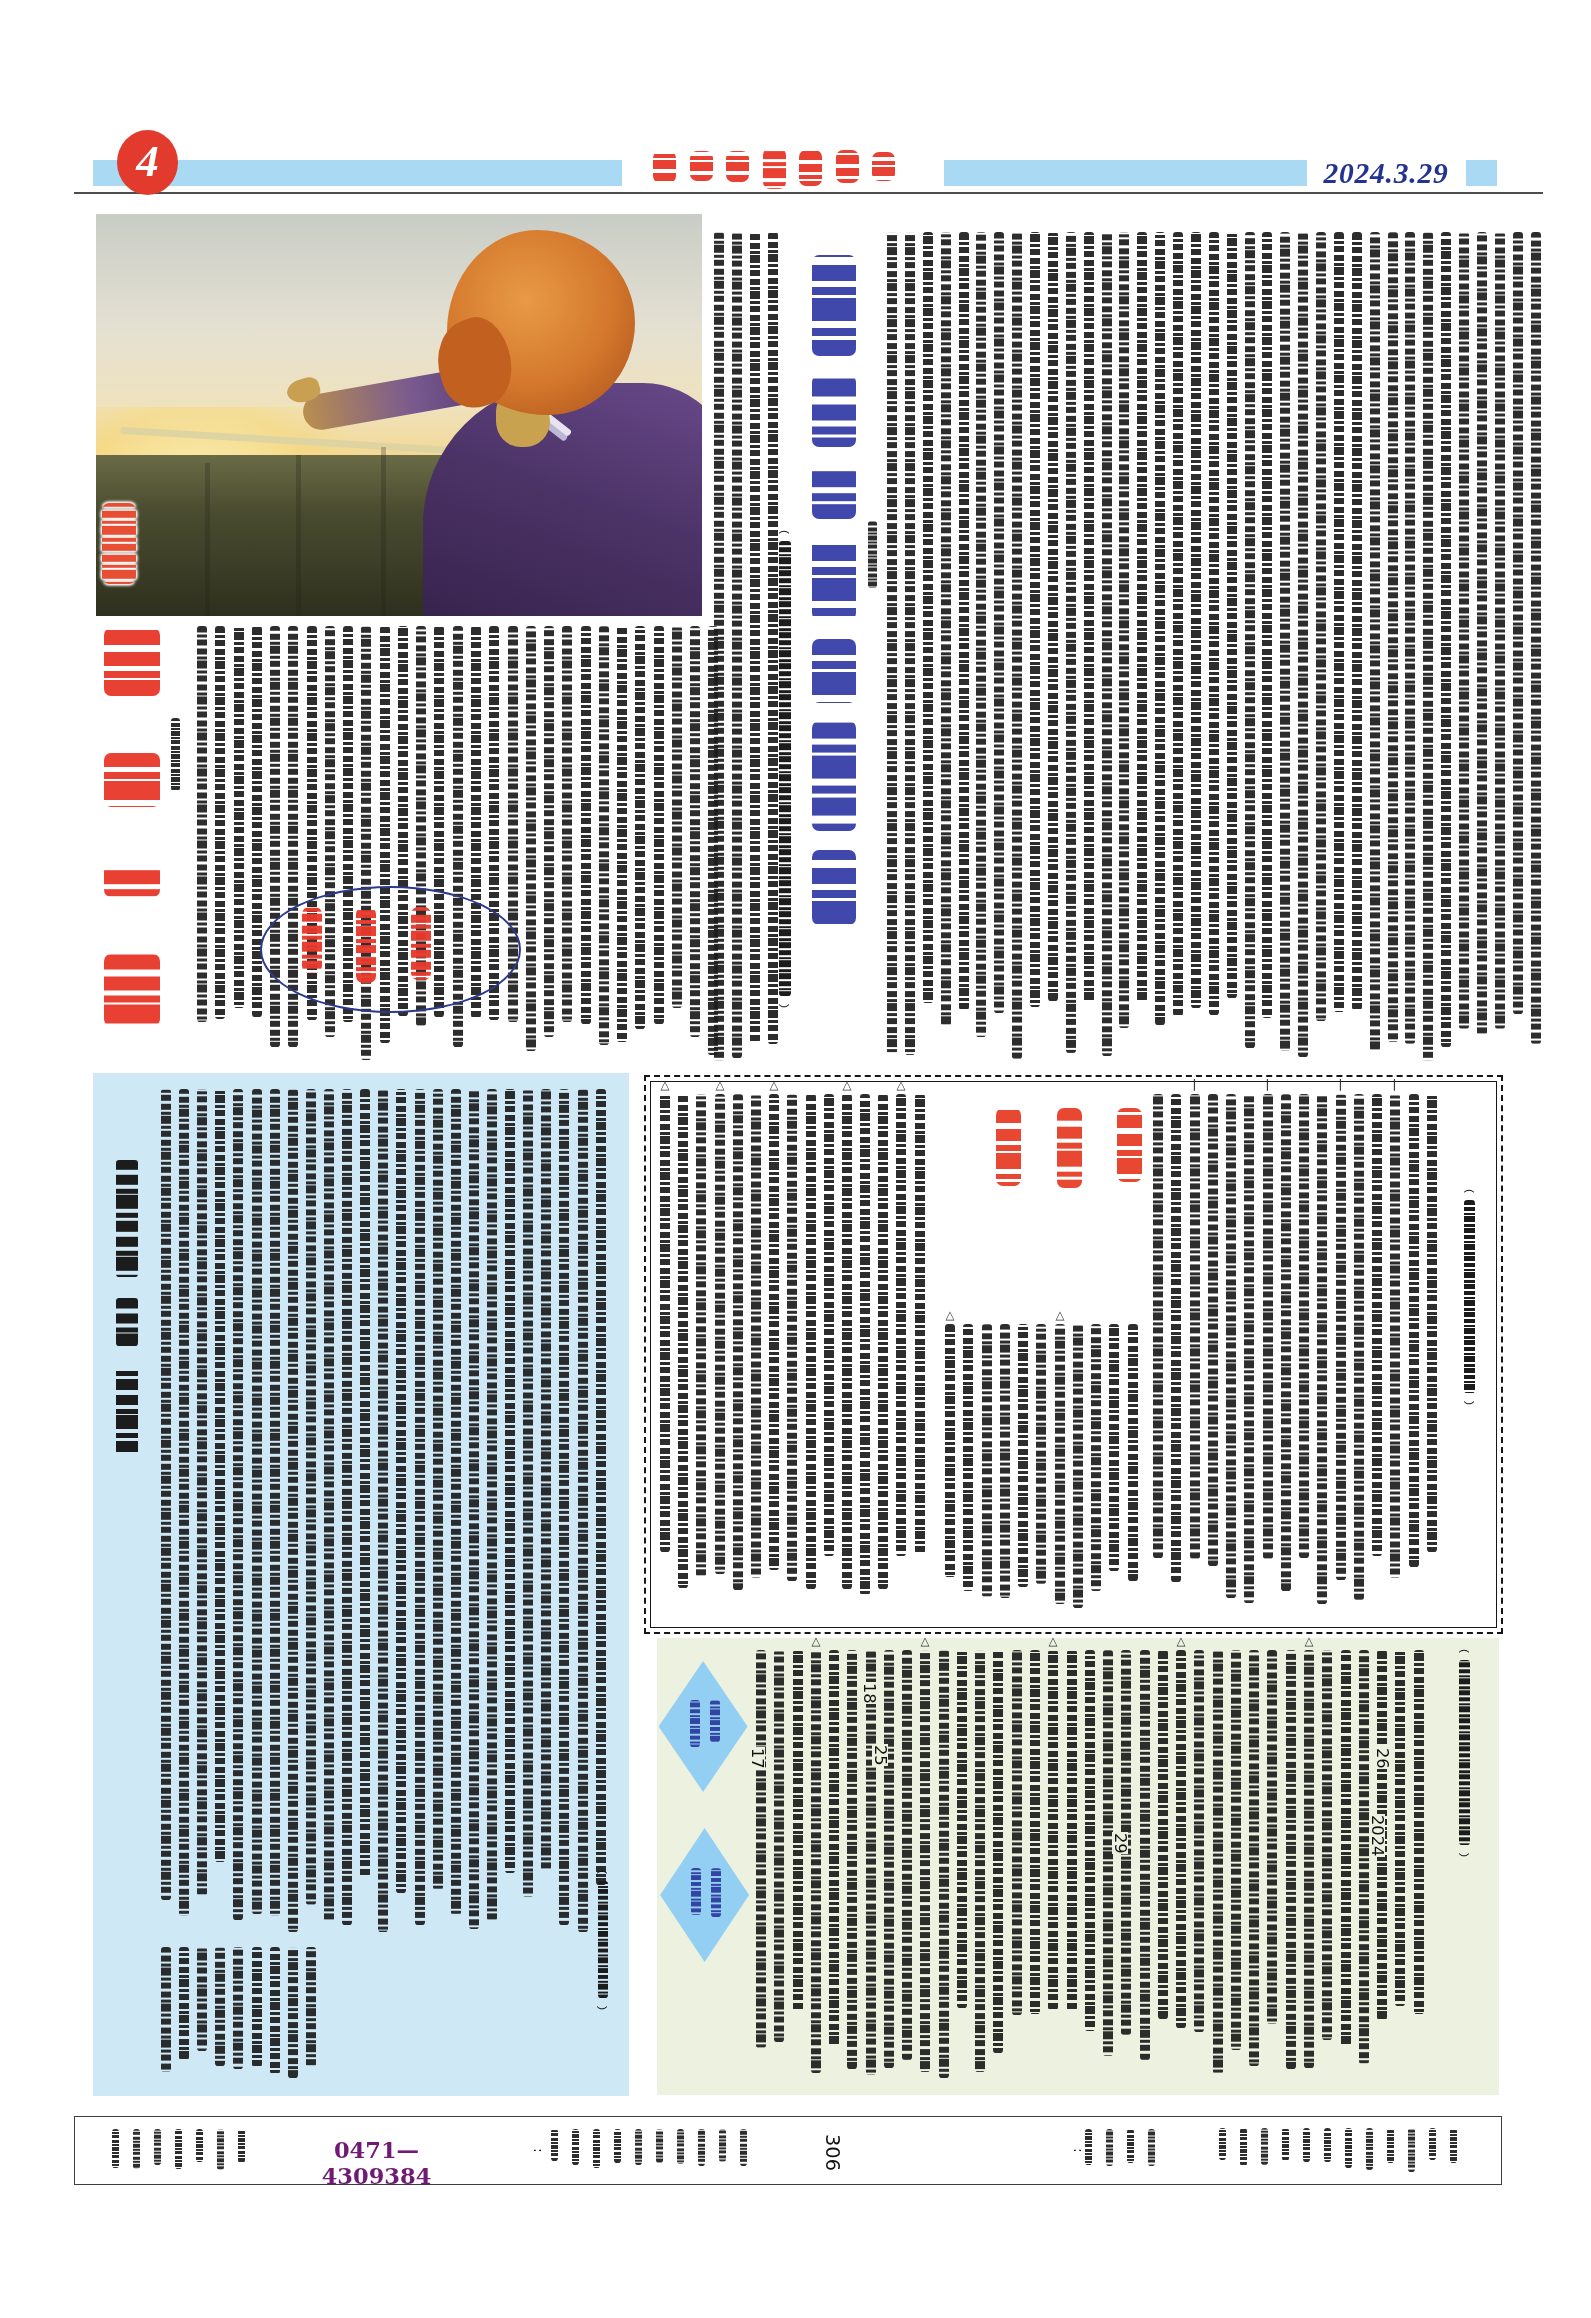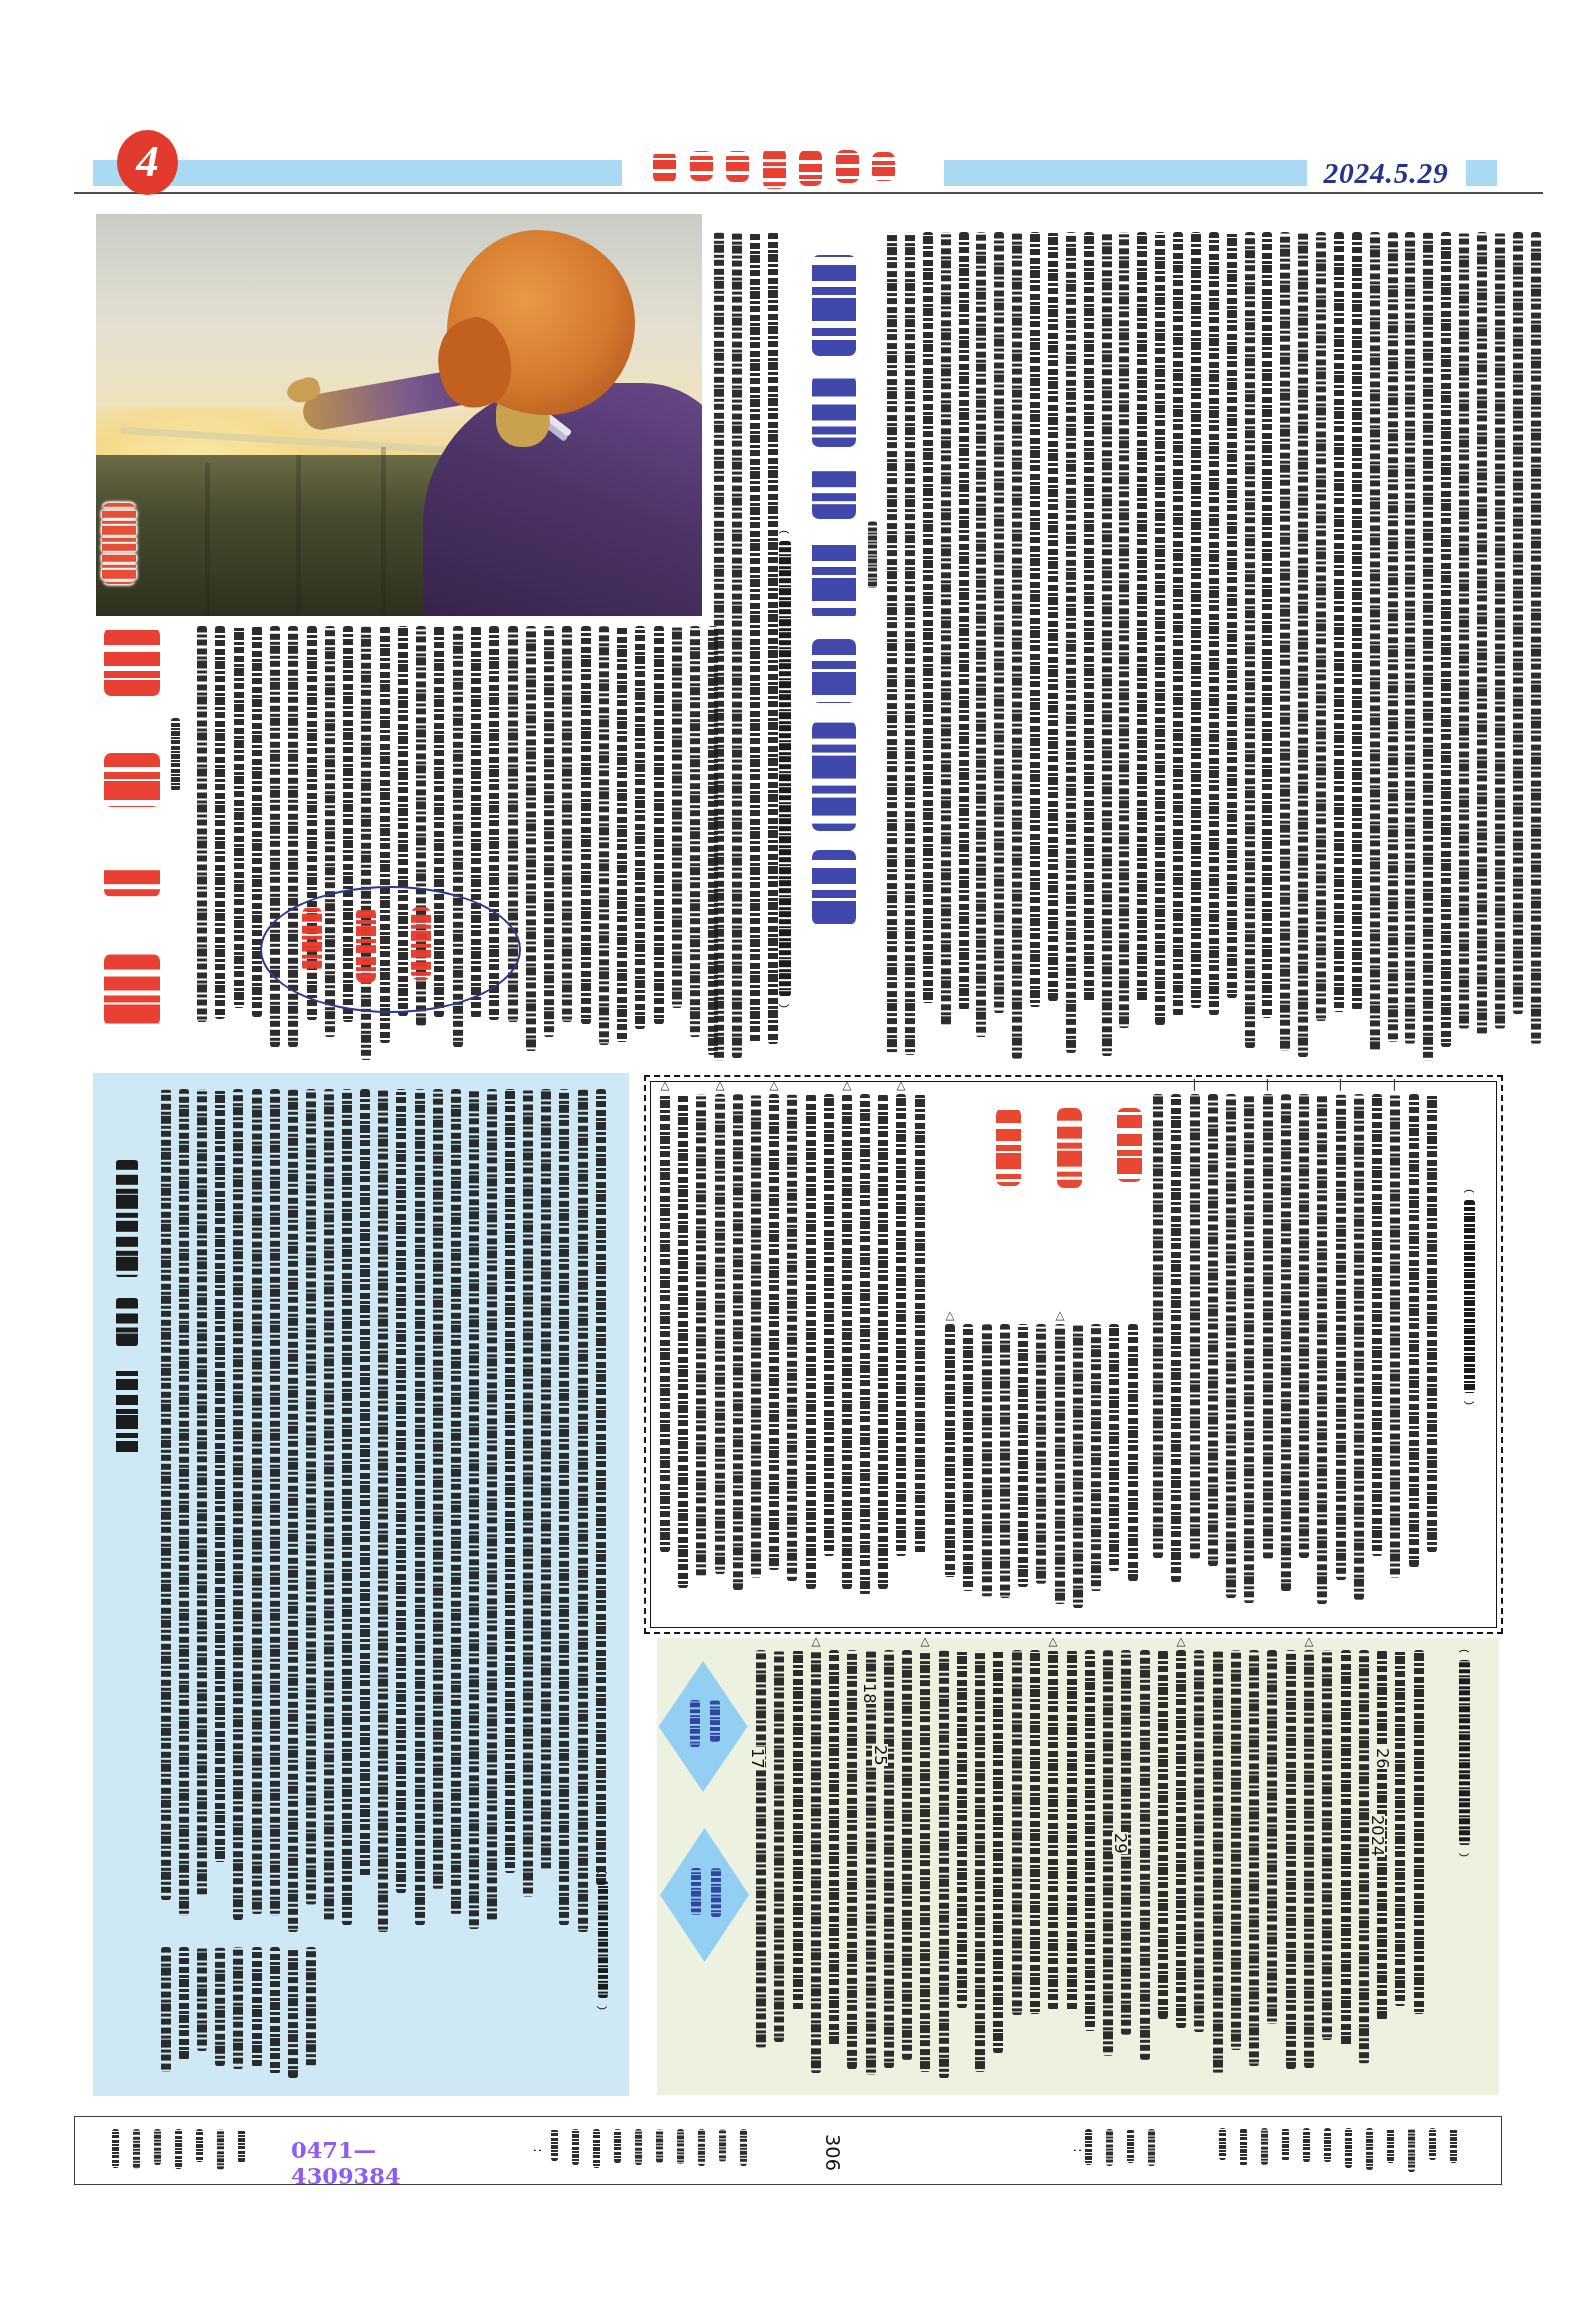--- a/index.html
+++ b/index.html
@@ -67,21 +67,21 @@
   .whitebox{position:absolute;left:644px;top:1075px;width:855px;height:555px;background:#fff;
             border:2.3px dashed #161616;outline:0.8px solid #161616;outline-offset:-7px;}
   .greenbox{position:absolute;left:657px;top:1638px;width:842px;height:457px;background:var(--ltgreen);}
   .greenbox .vnum{background:var(--ltgreen);padding:0.8px 0;}
   .diamond{position:absolute;width:89px;background:var(--dia);
            clip-path:polygon(50% 0,100% 50%,50% 100%,0 50%);}
   
   .footerbar{position:absolute;left:74px;top:2116px;width:1426px;height:67px;background:#fff;
              border:1.6px solid #3d3d3d;}
   .phone{position:absolute;left:216px;top:20px;width:171px;font-family:"DejaVu Serif",serif;
-         font-weight:bold;font-size:22.5px;color:#8b5cf6;letter-spacing:0;}
+         font-weight:bold;font-size:22.5px;color:#701a75;letter-spacing:0;text-align:center;}
   :root{--accent:#a9d9f3;--badge:#e23b2e;--navy:#23338f;--navy2:#2c3a8e;--red:#e8392b;
         --blueheet:#3a41a8;--ltblue:#cfe8f6;--ltgreen:#edf2e0;--dia:#93cff2;}
 </style>
 </head>
 <body>
 
 <div id="page">
 
   <div class="hbar" style="left:93px;width:529px;"></div>
   <div class="hbar" style="left:944px;width:363px;"></div>
@@ -90,21 +90,21 @@
   </div>
   <div class="scr" style="left:653px;top:148px;width:260px;height:50px;z-index:2;">
       <div class="scol big" style="left: 0px; top: 3.1px; width: 23px; height: 32px; color: rgb(232, 57, 43); --cell: 50px; background-position: 0px 22px;"></div>
       <div class="scol big" style="left: 37px; top: 3.1px; width: 23px; height: 30px; color: rgb(232, 57, 43); --cell: 50px; background-position: 0px 24px;"></div>
       <div class="scol big" style="left: 73px; top: 3.1px; width: 23px; height: 31px; color: rgb(232, 57, 43); --cell: 50px; background-position: 0px 24px;"></div>
       <div class="scol big" style="left: 110px; top: 0px; width: 23px; height: 41px; color: rgb(232, 57, 43); --cell: 50px; background-position: 0px 3.1px;"></div>
       <div class="scol big" style="left: 146px; top: 1.6px; width: 23px; height: 36px; color: rgb(232, 57, 43); --cell: 50px; background-position: 0px 14px;"></div>
       <div class="scol big" style="left: 183px; top: 2.3px; width: 23px; height: 33px; color: rgb(232, 57, 43); --cell: 50px; background-position: 0px 18px;"></div>
       <div class="scol big" style="left: 219px; top: 3.9px; width: 23px; height: 29px; color: rgb(232, 57, 43); --cell: 50px; background-position: 0px 28px;"></div>
     </div>
-  <div class="issue-date">2024.5.29</div>
+  <div class="issue-date">2024.3.29</div>
   <div class="hsq"></div>
   <div class="rule-top"></div>
 
   <div class="photo">
     <div class="sun"></div>
     <div class="hedge"></div>
     <div class="rail"></div>
     <div class="post" style="left:18%;top:62%;height:38%;"></div>
     <div class="post" style="left:33%;top:60%;height:40%;"></div>
     <div class="post" style="left:47%;top:58%;height:42%;"></div>

